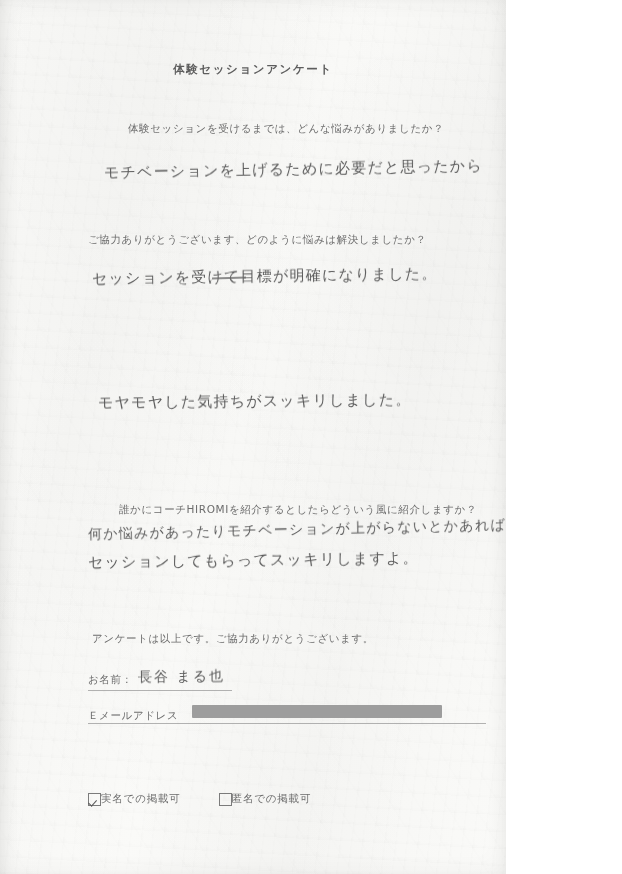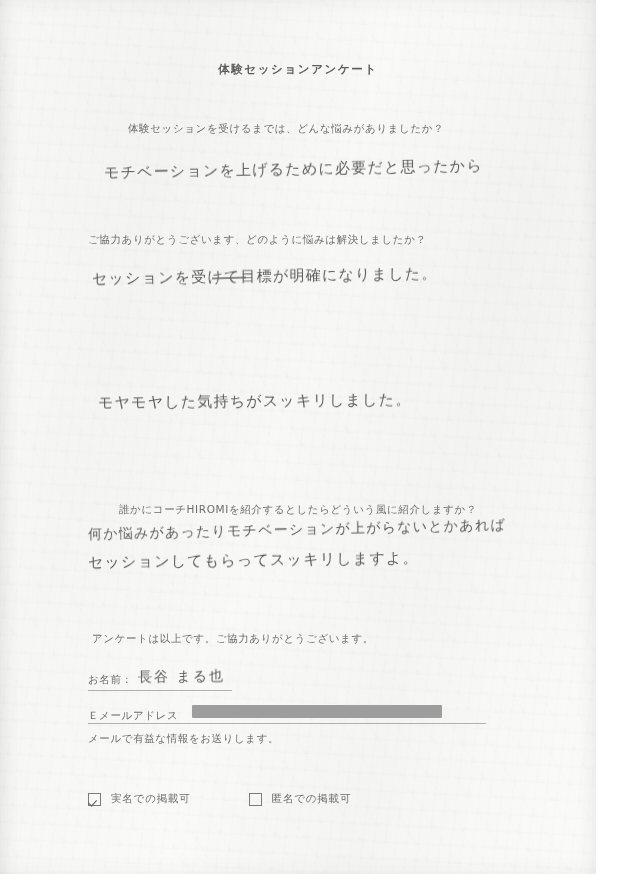--- a/index.html
+++ b/index.html
@@ -10,21 +10,21 @@
   body {
     width: 622px;
     height: 874px;
     overflow: hidden;
     font-family: "Liberation Sans", sans-serif;
   }
 
   
   .sheet {
     position: relative;
-    width: 596px;
+    width: 506px;
     height: 874px;
     background:
       radial-gradient(ellipse at 18% 12%, rgba(0,0,0,0.020), rgba(0,0,0,0) 55%),
       radial-gradient(ellipse at 82% 30%, rgba(0,0,0,0.018), rgba(0,0,0,0) 50%),
       radial-gradient(ellipse at 40% 78%, rgba(0,0,0,0.016), rgba(0,0,0,0) 55%),
       linear-gradient(105deg, #fbfbf9 0%, #f7f7f5 25%, #fcfcfa 48%, #f6f6f4 70%, #fafaf8 100%);
   }
   
   .grain {
     position: absolute;
@@ -115,21 +115,20 @@
     border-radius: 1px;
   }
 
   
   .checkrow {
     position: absolute;
     left: 88px;
     top: 792px;
     display: flex;
     align-items: center;
-    gap: 10px;
   }
   .cbox {
     width: 11px;
     height: 11px;
     border: 1px solid #7b7b7b;
     position: relative;
     display: inline-block;
     flex: 0 0 auto;
   }
   .cbox.checked::after {
@@ -178,21 +177,20 @@
 
     <div class="printed" style="left:92px; top:632px;">アンケートは以上です。ご協力ありがとうございます。</div>
 
     <div class="printed" style="left:88px; top:673px;">お名前：</div>
     <div class="hand sig" style="left:138px; top:668px;">長谷 まる也</div>
     <div class="rule" style="left:88px; top:690px; width:144px;"></div>
 
     <div class="printed" style="left:88px; top:709px;">Ｅメールアドレス</div>
     <div class="redact" style="left:192px; top:705px; width:250px; height:13px;"></div>
     <div class="rule" style="left:88px; top:723px; width:398px;"></div>
-    <div class="printed" style="left:88px; top:732px;">メールで有益な情報をお送りします。</div>
 
 
     <div class="checkrow">
       <span class="cbox checked"></span>
       <span class="cb-label">実名での掲載可</span>
       <span class="gap"></span>
       <span class="cbox"></span>
       <span class="cb-label">匿名での掲載可</span>
     </div>
 

